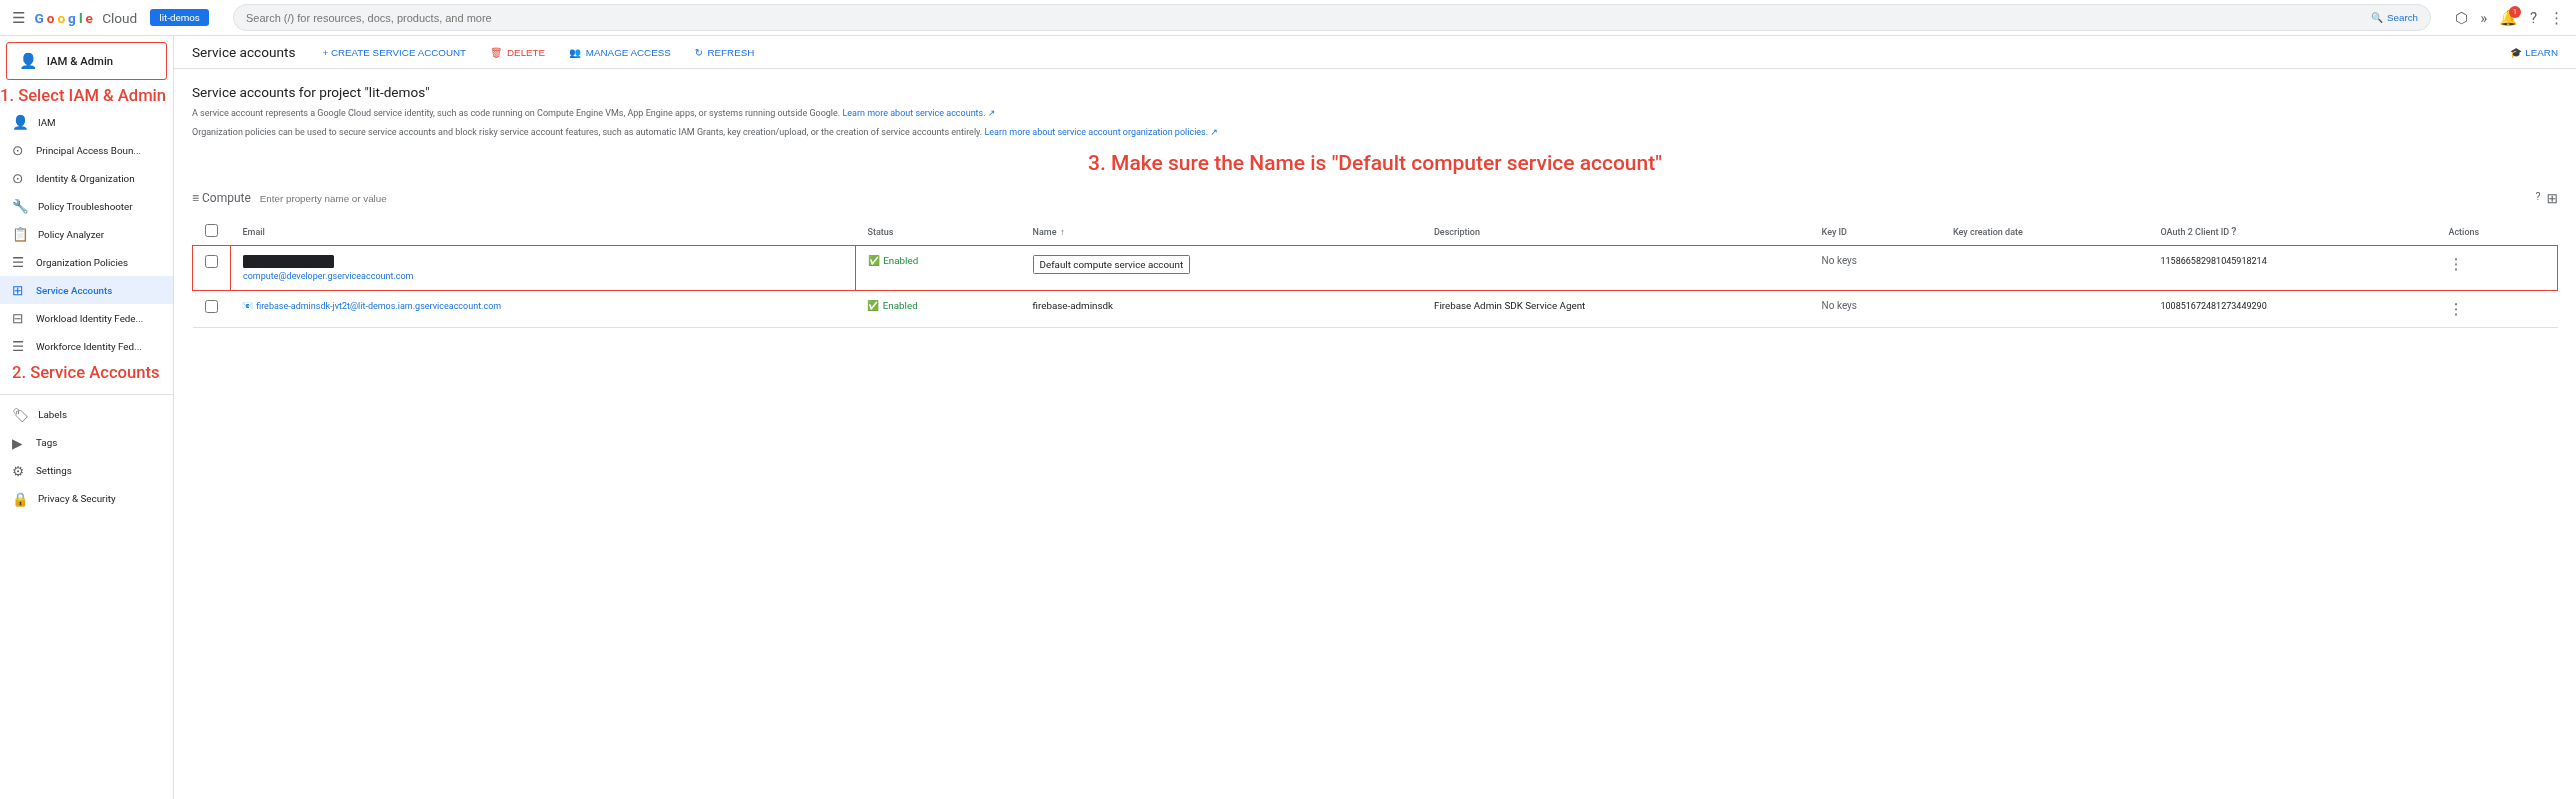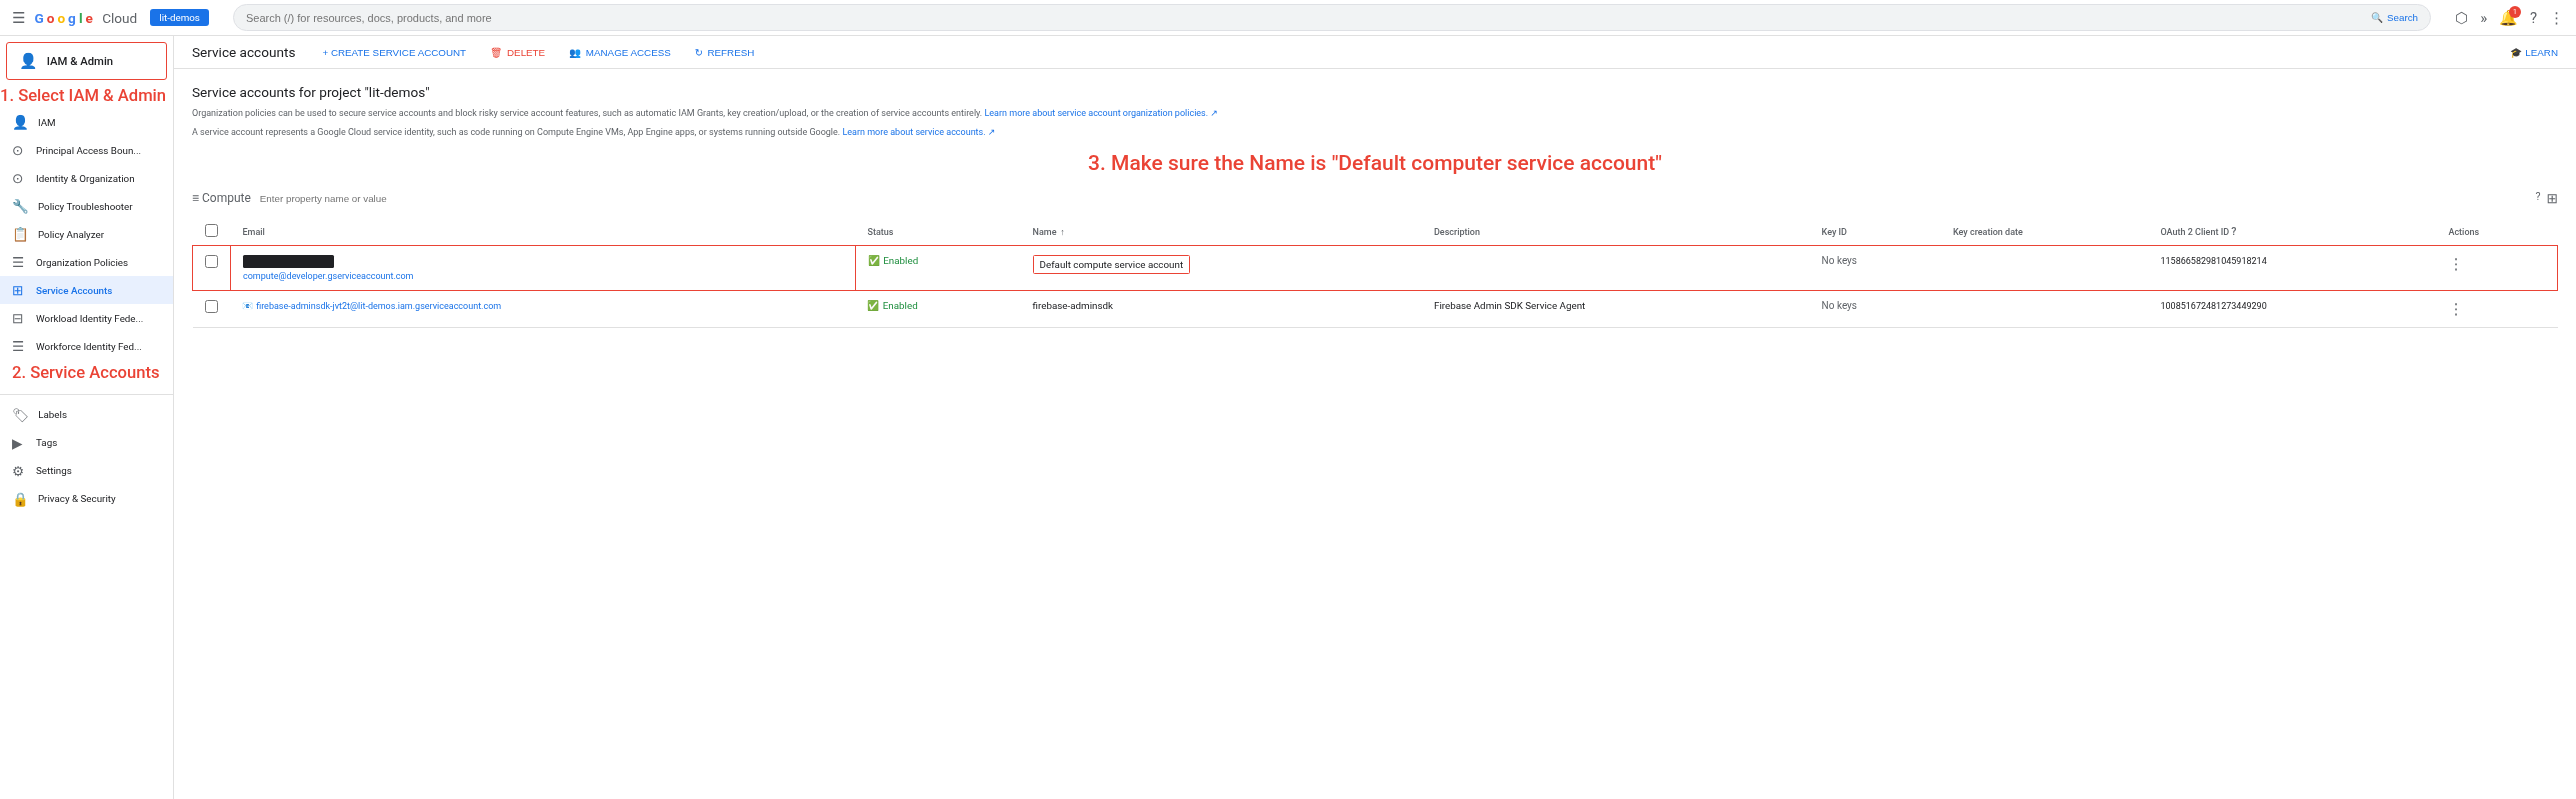--- a/index.html
+++ b/index.html
@@ -381,26 +381,26 @@
         <button class="learn-btn">
           <span>🎓</span>
           <span>LEARN</span>
         </button>
       </div>
     </div>
 
     <div class="content">
       <div class="page-title">Service accounts for project "lit-demos"</div>
       <p class="description">
+        <span>A service account represents a Google Cloud service identity, such as code running on Compute Engine VMs, App Engine apps, or systems running outside Google.</span>
+        <a href="#">Learn more about service accounts. ↗</a>
+      </p>
+      <p class="description">
         <span>Organization policies can be used to secure service accounts and block risky service account features, such as automatic IAM Grants, key creation/upload, or the creation of service accounts entirely.</span>
         <a href="#">Learn more about service account organization policies. ↗</a>
-      </p>
-      <p class="description">
-        <span>A service account represents a Google Cloud service identity, such as code running on Compute Engine VMs, App Engine apps, or systems running outside Google.</span>
-        <a href="#">Learn more about service accounts. ↗</a>
       </p>
 
       <div class="annotation-big">3. Make sure the Name is "Default computer service account"</div>
 
       <div class="filter-bar">
         <span class="filter-icon">≡ Compute</span>
         <input class="filter-input" type="text" placeholder="Enter property name or value" style="">
         <div class="filter-bar-right">
           <span class="help-icon">?</span>
           <span class="column-icon">⊞</span>

